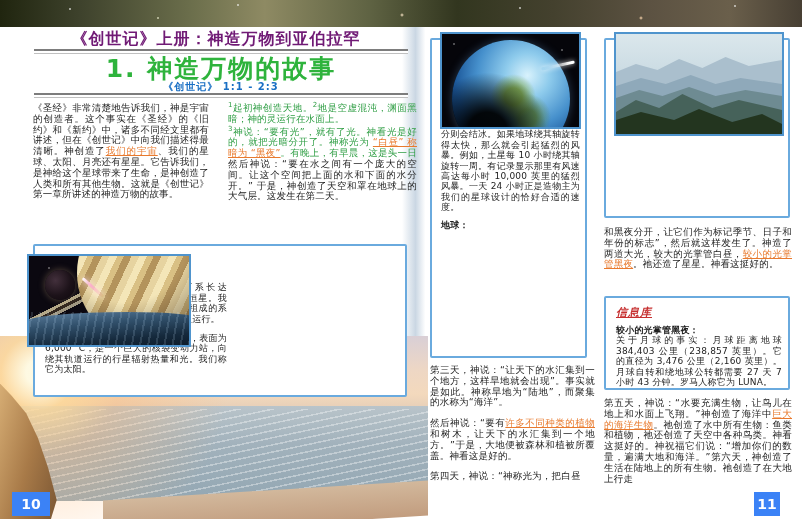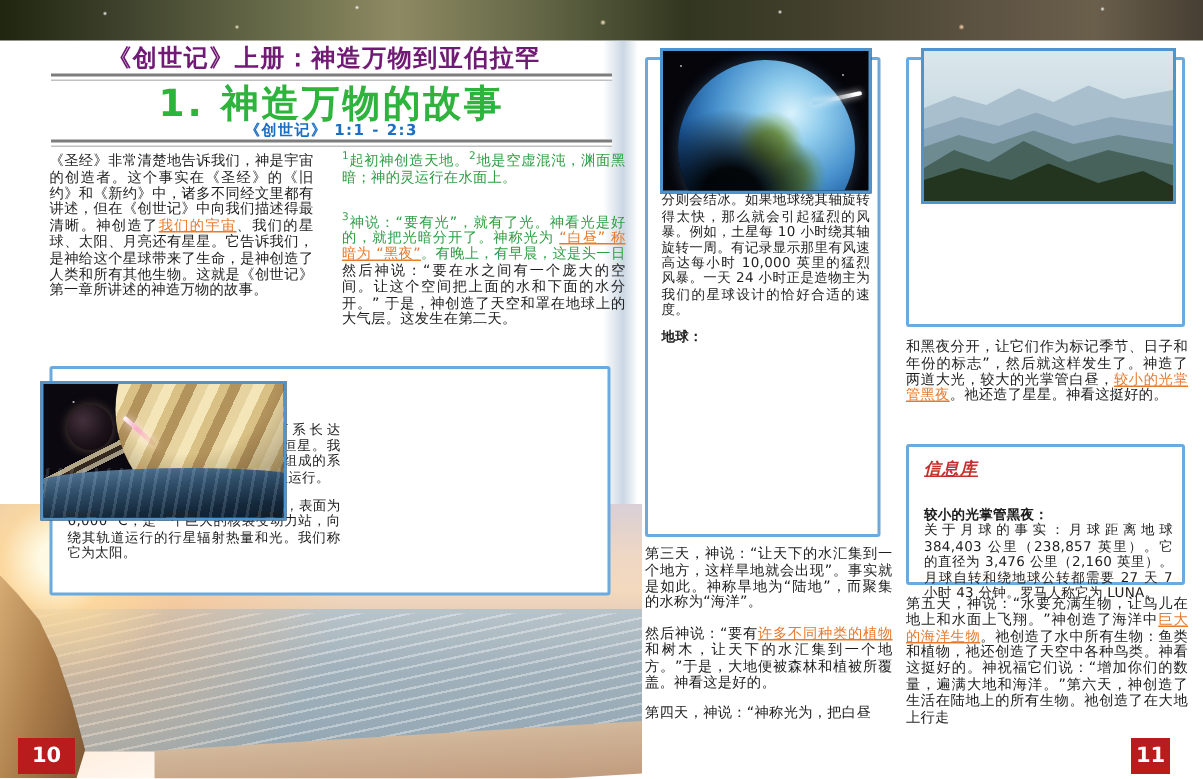--- a/index.html
+++ b/index.html
@@ -45,21 +45,21 @@
   .ref-line{color:#1a6fc4;font-weight:bold;font-size:10px;text-align:center;letter-spacing:1px;}
   .rule{height:2px;border-top:2px solid #7d7d7d;border-bottom:1px solid #c0c0c0;background:#fff;}
   .body-txt{font-size:9.5px;line-height:10.8px;color:#1d1d1d;text-align:justify;letter-spacing:.2px;}
   .green{color:#2f9e44;}
   .link{color:#e87a2e;text-decoration:underline;cursor:pointer;}
   sup{font-size:7px;line-height:0;}
   .ib{background:#ffffff;border:2px solid #6aaade;border-radius:2px;box-sizing:border-box;}
   .ib-title{color:#c62f2f;font-weight:bold;font-style:italic;text-decoration:underline;font-size:11px;letter-spacing:1px;}
   .ib-sub{color:#e2512a;font-weight:bold;}
   .ib-txt{font-size:9px;line-height:10.4px;color:#1d1d1d;text-align:justify;letter-spacing:.2px;}
-  .pagenum{background:#b91c1c;color:#ffffff;font-weight:bold;font-size:14px;
+  .pagenum{background:#3b82f6;color:#ffffff;font-weight:bold;font-size:14px;
     display:flex;align-items:center;justify-content:center;}
   .img-frame{border:2px solid #4f94cd;box-sizing:border-box;overflow:hidden;position:relative;background:#0b0810;}
   
   .sat-stars{position:absolute;inset:0;background:
     radial-gradient(1px 1px at 20px 12px,#fff,rgba(255,255,255,0)),
     radial-gradient(1px 1px at 58px 60px,#fff,rgba(255,255,255,0)),
     radial-gradient(1px 1px at 95px 22px,#ddd,rgba(255,255,255,0)),
     radial-gradient(1px 1px at 130px 50px,#fff,rgba(255,255,255,0)),
     radial-gradient(1px 1px at 36px 40px,#bbb,rgba(255,255,255,0));}
   .sat-planet{position:absolute;width:150px;height:150px;right:-38px;top:-58px;border-radius:50%;
@@ -129,21 +129,21 @@
   <div class="abs rule" style="left:14px;top:66px;width:374px;"></div>
 
   <div class="abs body-txt" style="left:13px;top:76px;width:176px;">
     <span>《圣经》非常清楚地告诉我们，神是宇宙的创造者。这个事实在《圣经》的《旧约》和《新约》中，诸多不同经文里都有讲述，但在《创世记》中向我们描述得最清晰。神创造了</span><span class="link">我们的宇宙</span><span>、我们的星球、太阳、月亮还有星星。它告诉我们，是神给这个星球带来了生命，是神创造了人类和所有其他生物。这就是《创世记》第一章所讲述的神造万物的故事。</span>
   </div>
 
   <div class="abs body-txt" style="left:208px;top:76px;width:189px;">
     <div class="green">
       <sup>1</sup><span>起初神创造天地。</span><sup>2</sup><span>地是空虚混沌，渊面黑暗；神的灵运行在水面上。</span>
     </div>
-    <div style="margin-top:19px;">
+    <div style="margin-top:2px;">
       <span class="green"><sup>3</sup><span>神说：“要有光”，就有了光。神看光是好的，就把光暗分开了。神称光为 </span><span class="link">“白昼” 称暗为 “黑夜”</span><span>。有晚上，有早晨，这是头一日</span></span><span>然后神说：“要在水之间有一个庞大的空间。让这个空间把上面的水和下面的水分开。” 于是，神创造了天空和罩在地球上的大气层。这发生在第二天。</span>
     </div>
   </div>
 
   <div class="abs ib" style="left:13px;top:217px;width:374px;height:153px;">
     <div class="ib-title" style="position:absolute;left:10px;top:7px;">信息库</div>
     <div class="abs" style="left:10px;top:26px;width:182px;">
       <div class="ib-sub ib-txt">我们的宇宙：</div>
       <div class="ib-txt">包含数亿个星系。我们的银河系长达 100,000 光年，可能包含 1 亿颗恒星。我们的太阳系是一个由行星和小行星组成的系统，它们围绕着一颗中等大小的恒星运行。</div>
       <div class="ib-txt" style="margin-top:9px;">这颗恒星的核心温度为 1500 万 ℃，表面为 6,000 ℃，是一个巨大的核裂变动力站，向绕其轨道运行的行星辐射热量和光。我们称它为太阳。</div>
@@ -208,21 +208,21 @@
       <div class="mtn-layer mtn5"></div>
     </div>
   </div>
 
   <div class="abs body-txt" style="left:176px;top:200px;width:188px;">
     <span>和黑夜分开，让它们作为标记季节、日子和年份的标志”，然后就这样发生了。神造了两道大光，较大的光掌管白昼，</span><span class="link">较小的光掌管黑夜</span><span>。祂还造了星星。神看这挺好的。</span>
   </div>
 
   <div class="abs ib" style="left:176px;top:269px;width:186px;height:94px;">
     <div class="ib-title" style="position:absolute;left:10px;top:7px;">信息库</div>
-    <div class="abs" style="left:10px;top:41px;width:166px;">
+    <div class="abs" style="left:10px;top:27px;width:166px;">
       <div class="ib-sub ib-txt">较小的光掌管黑夜：</div>
       <div class="ib-txt">关于月球的事实：月球距离地球 384,403 公里（238,857 英里）。它的直径为 3,476 公里（2,160 英里）。月球自转和绕地球公转都需要 27 天 7 小时 43 分钟。罗马人称它为 LUNA。</div>
     </div>
   </div>
 
   <div class="abs body-txt" style="left:176px;top:371px;width:188px;">
     <span>第五天，神说：“水要充满生物，让鸟儿在地上和水面上飞翔。”神创造了海洋中</span><span class="link">巨大的海洋生物</span><span>。祂创造了水中所有生物：鱼类和植物，祂还创造了天空中各种鸟类。神看这挺好的。神祝福它们说：“增加你们的数量，遍满大地和海洋。”第六天，神创造了生活在陆地上的所有生物。祂创造了在大地上行走</span>
   </div>
 </div>
 

